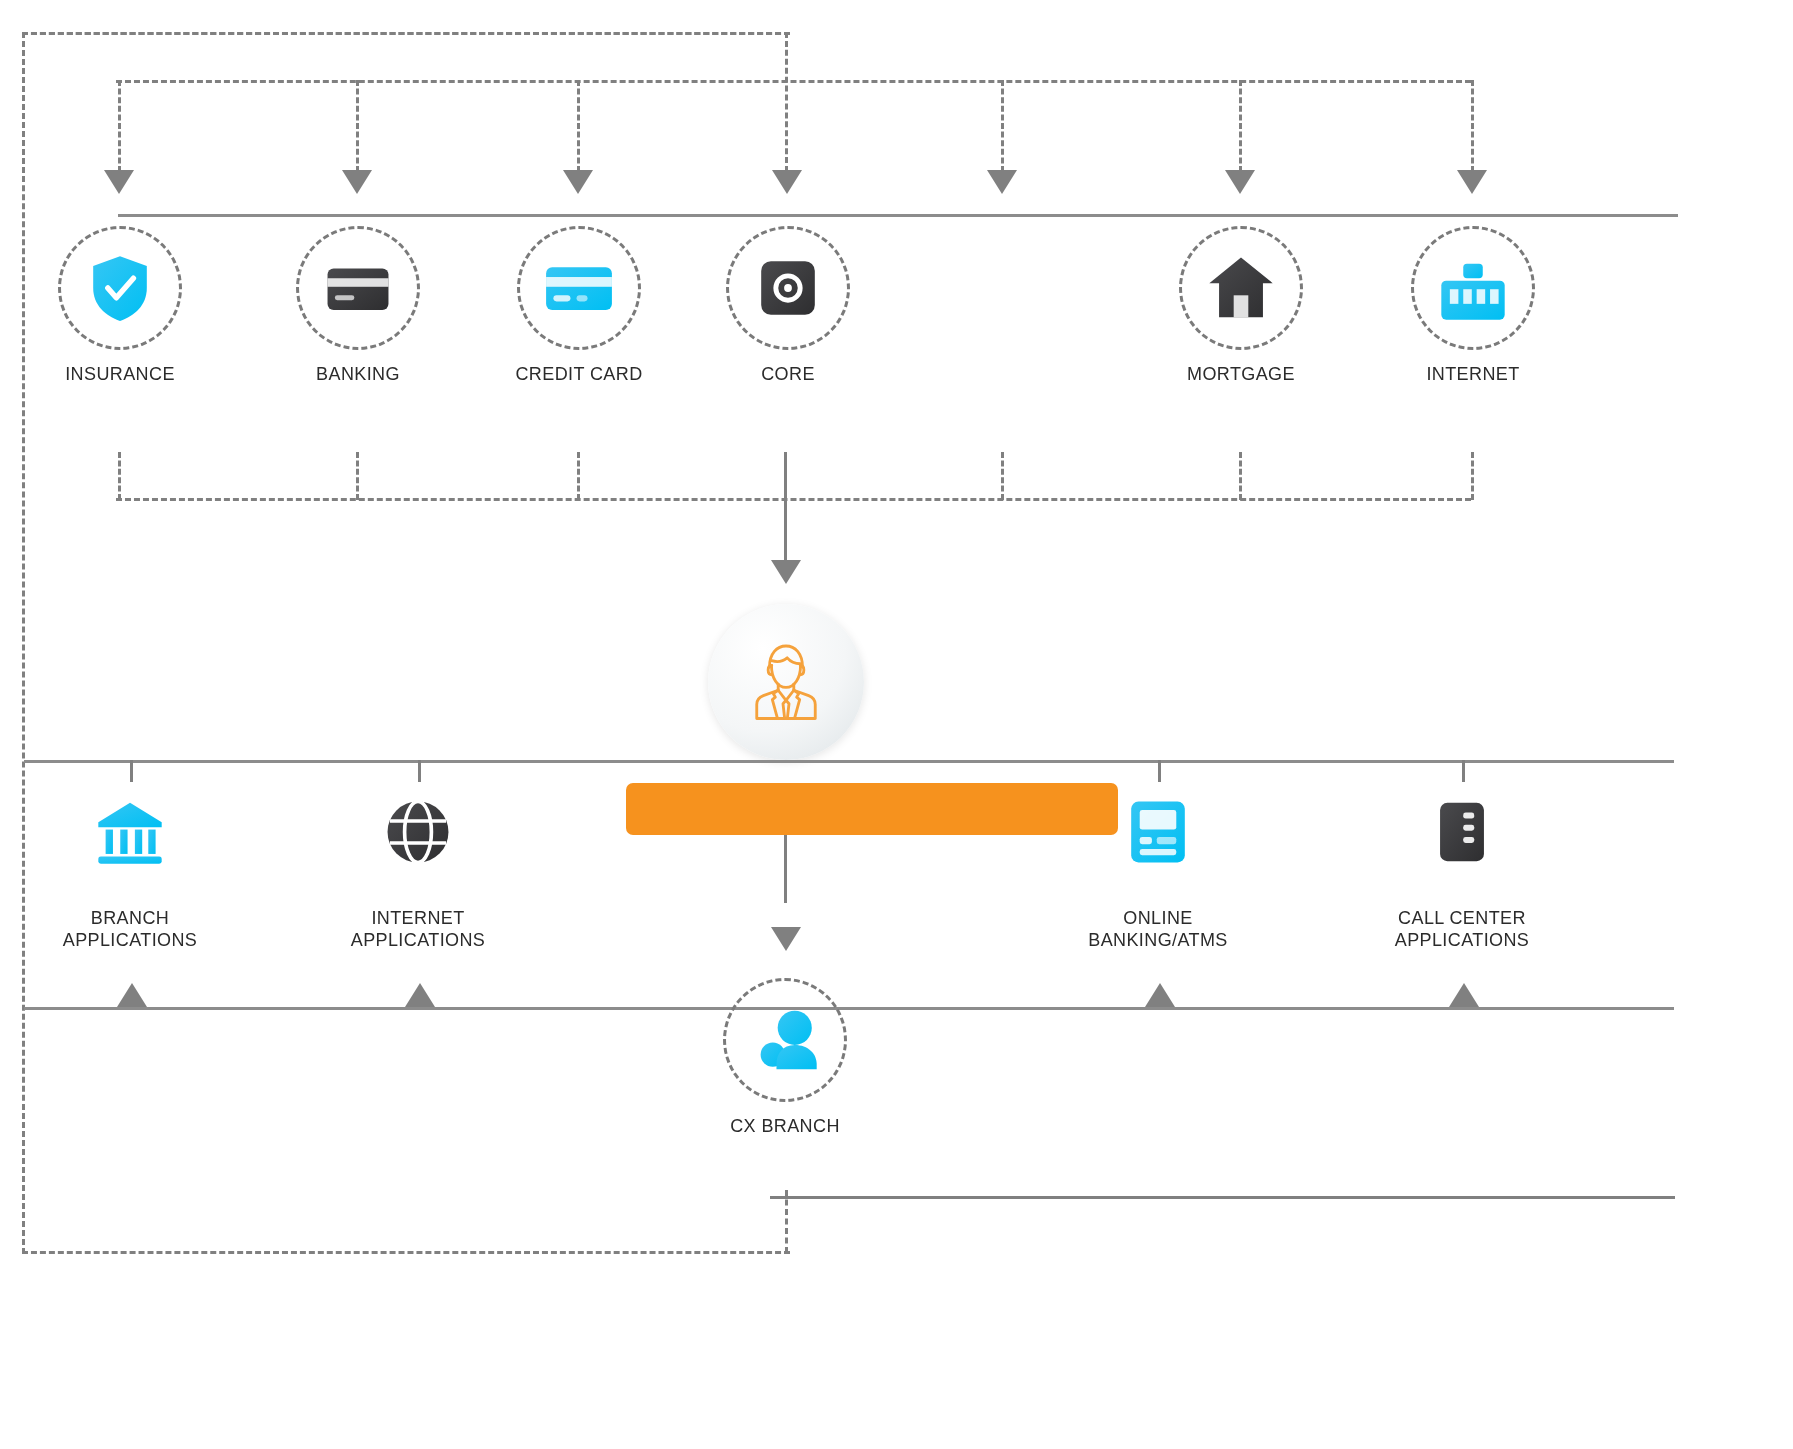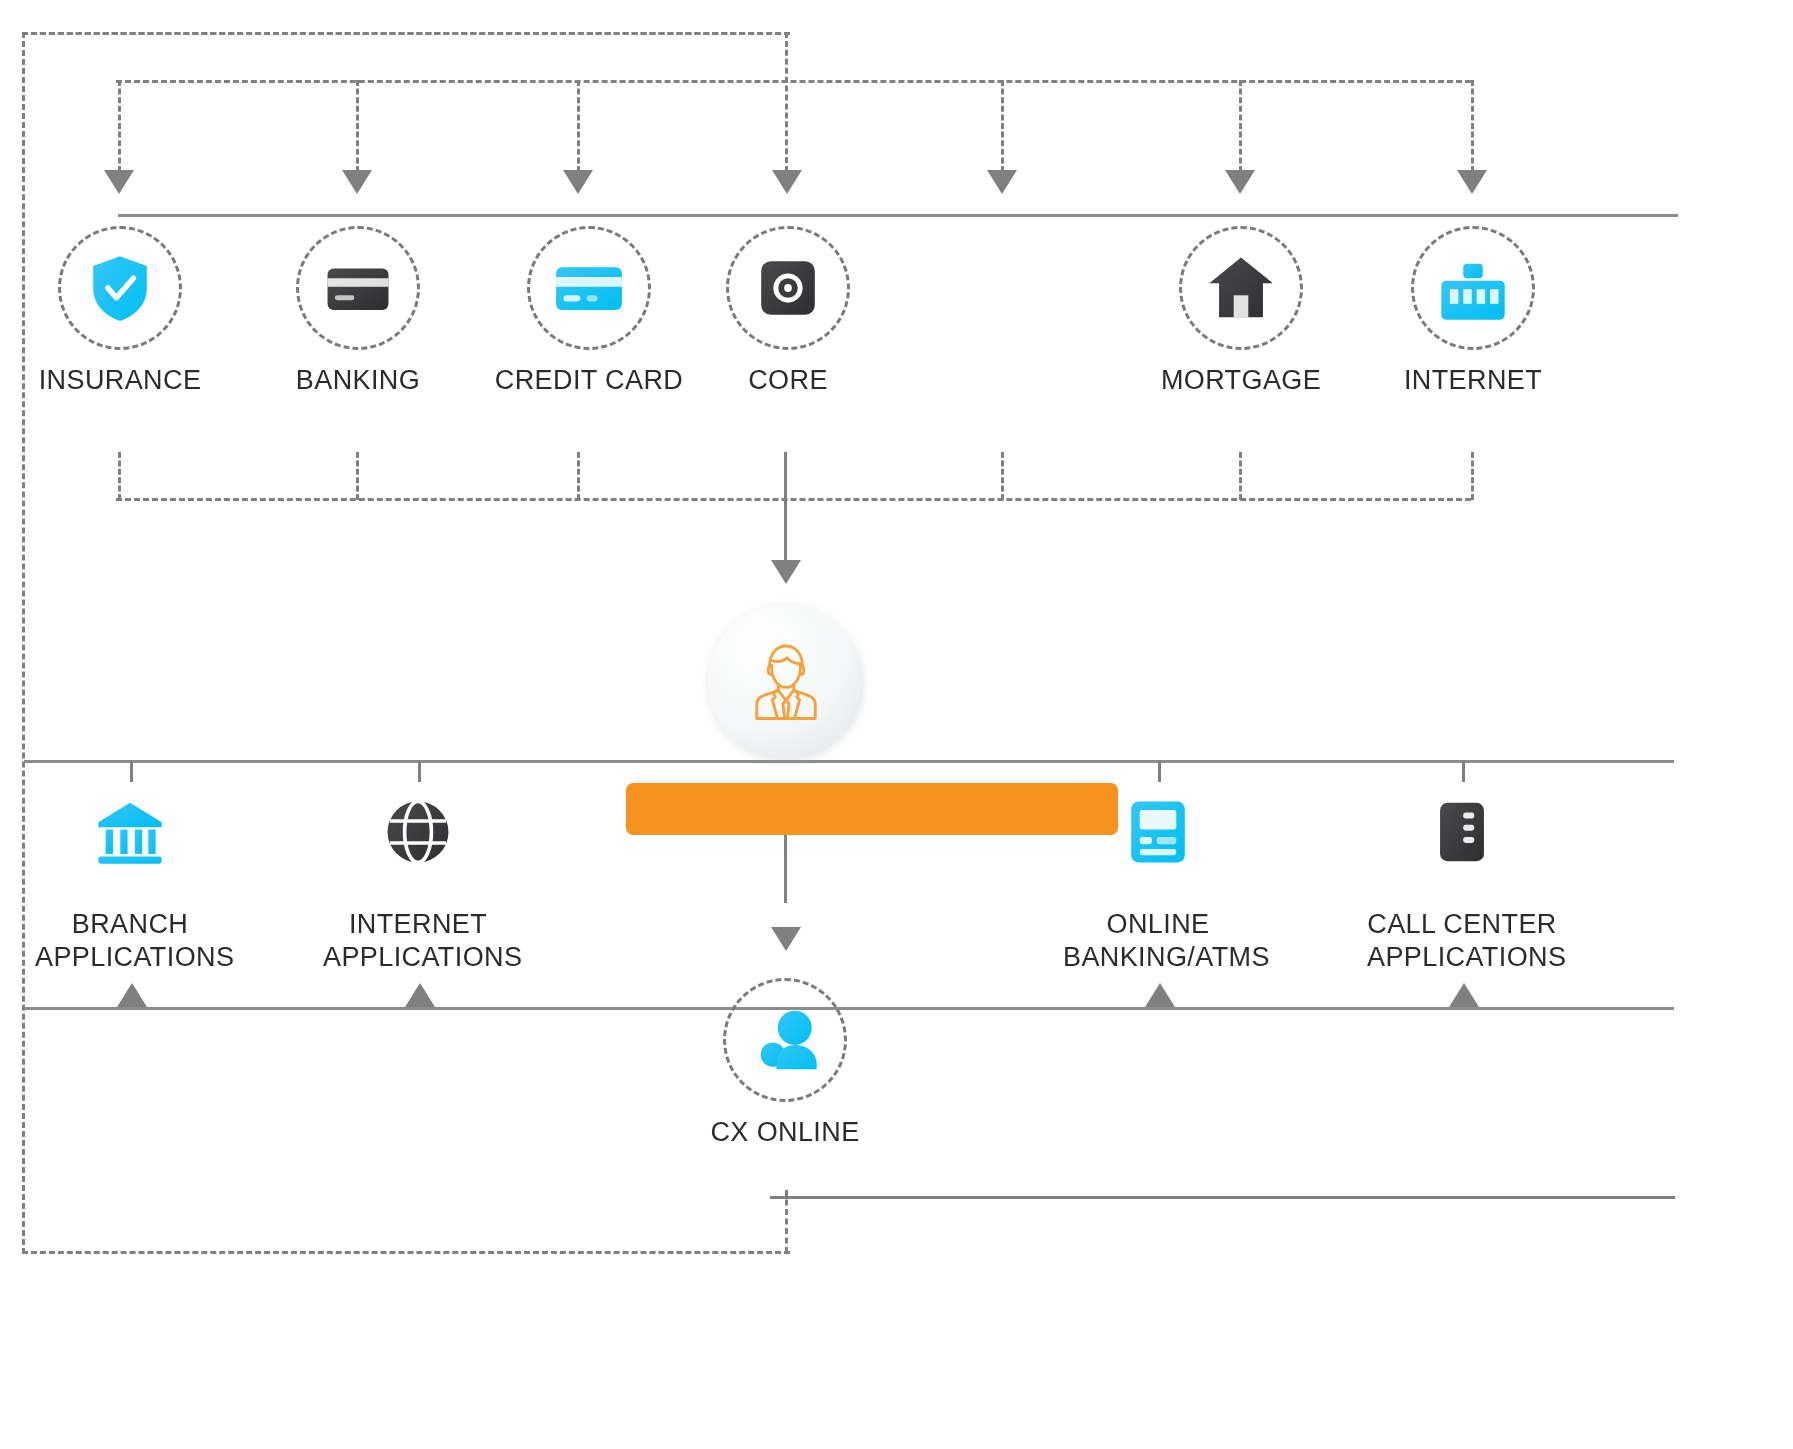--- a/index.html
+++ b/index.html
@@ -74,21 +74,21 @@
     border:3px dashed #7a7a7a;
     display:flex;
     align-items:center;
     justify-content:center;
     box-sizing:border-box;
   }
   .node .ring.plain{border:none;}
   .node .glyph{width:78px;height:78px;display:block;}
   .node .label{
     margin-top:14px;
-    font-size:27px;
+    font-size:18px;
     letter-spacing:.4px;
     color:#2b2b2b;
     line-height:1.22;
     font-weight:400;
     white-space:pre-line;
   }
 
   
   .cust{
     position:absolute;
@@ -165,21 +165,21 @@
             </linearGradient>
           </defs>
         <rect x="7" y="16" width="50" height="34" rx="5" fill="url(#gC)"></rect>
         <rect x="7" y="24" width="50" height="7" fill="#ffffff" opacity=".85"></rect>
         <rect x="13" y="38" width="16" height="4" rx="2" fill="#ffffff" opacity=".7"></rect>
       </svg>
     </div>
     <div class="label">BANKING</div>
   </div>
 
-  <div class="node" style="left:494px; top:226px;">
+  <div class="node" style="left:484px; top:226px;">
     <div class="ring">
       <svg class="glyph" viewBox="0 0 64 64">
         <defs>
             <linearGradient id="gCC" x1="0" y1="0" x2="1" y2="1">
           <stop offset="0" stop-color="#35C6F4"></stop>
               <stop offset="1" stop-color="#00BFF3"></stop>
             </linearGradient>
           </defs>
         <rect x="5" y="15" width="54" height="35" rx="5" fill="url(#gCC)"></rect>
         <rect x="5" y="23" width="54" height="8" fill="#ffffff" opacity=".85"></rect>
@@ -376,20 +376,20 @@
             <linearGradient id="gCx" x1="0" y1="0" x2="1" y2="1">
           <stop offset="0" stop-color="#35C6F4"></stop>
               <stop offset="1" stop-color="#00BFF3"></stop>
             </linearGradient>
           </defs>
         <path d="M40 8 a14 14 0 1 1 0 28 a14 14 0 0 1 0 -28 Z" fill="url(#gCx)"></path>
         <path d="M22 34 a10 10 0 1 1 0 20 a10 10 0 0 1 0 -20 Z" fill="url(#gCx)"></path>
         <path d="M40 36 c11 0 18 7 18 16 v4 H25 v-4 c0 -9 5 -16 15 -16 Z" fill="url(#gCx)"></path>
       </svg>
     </div>
-    <div class="label">CX ONLINE</div>
+    <div class="label">CX BRANCH</div>
   </div>
 
   <div class="dline" style="left:22px; top:1251px; width:768px;"></div>
   <div class="dline-v" style="left:785px; top:1190px; height:63px;"></div>
   <div class="sline-h" style="left:770px; top:1196px; width:905px;"></div>
 
 </div>
 
 </body></html>

